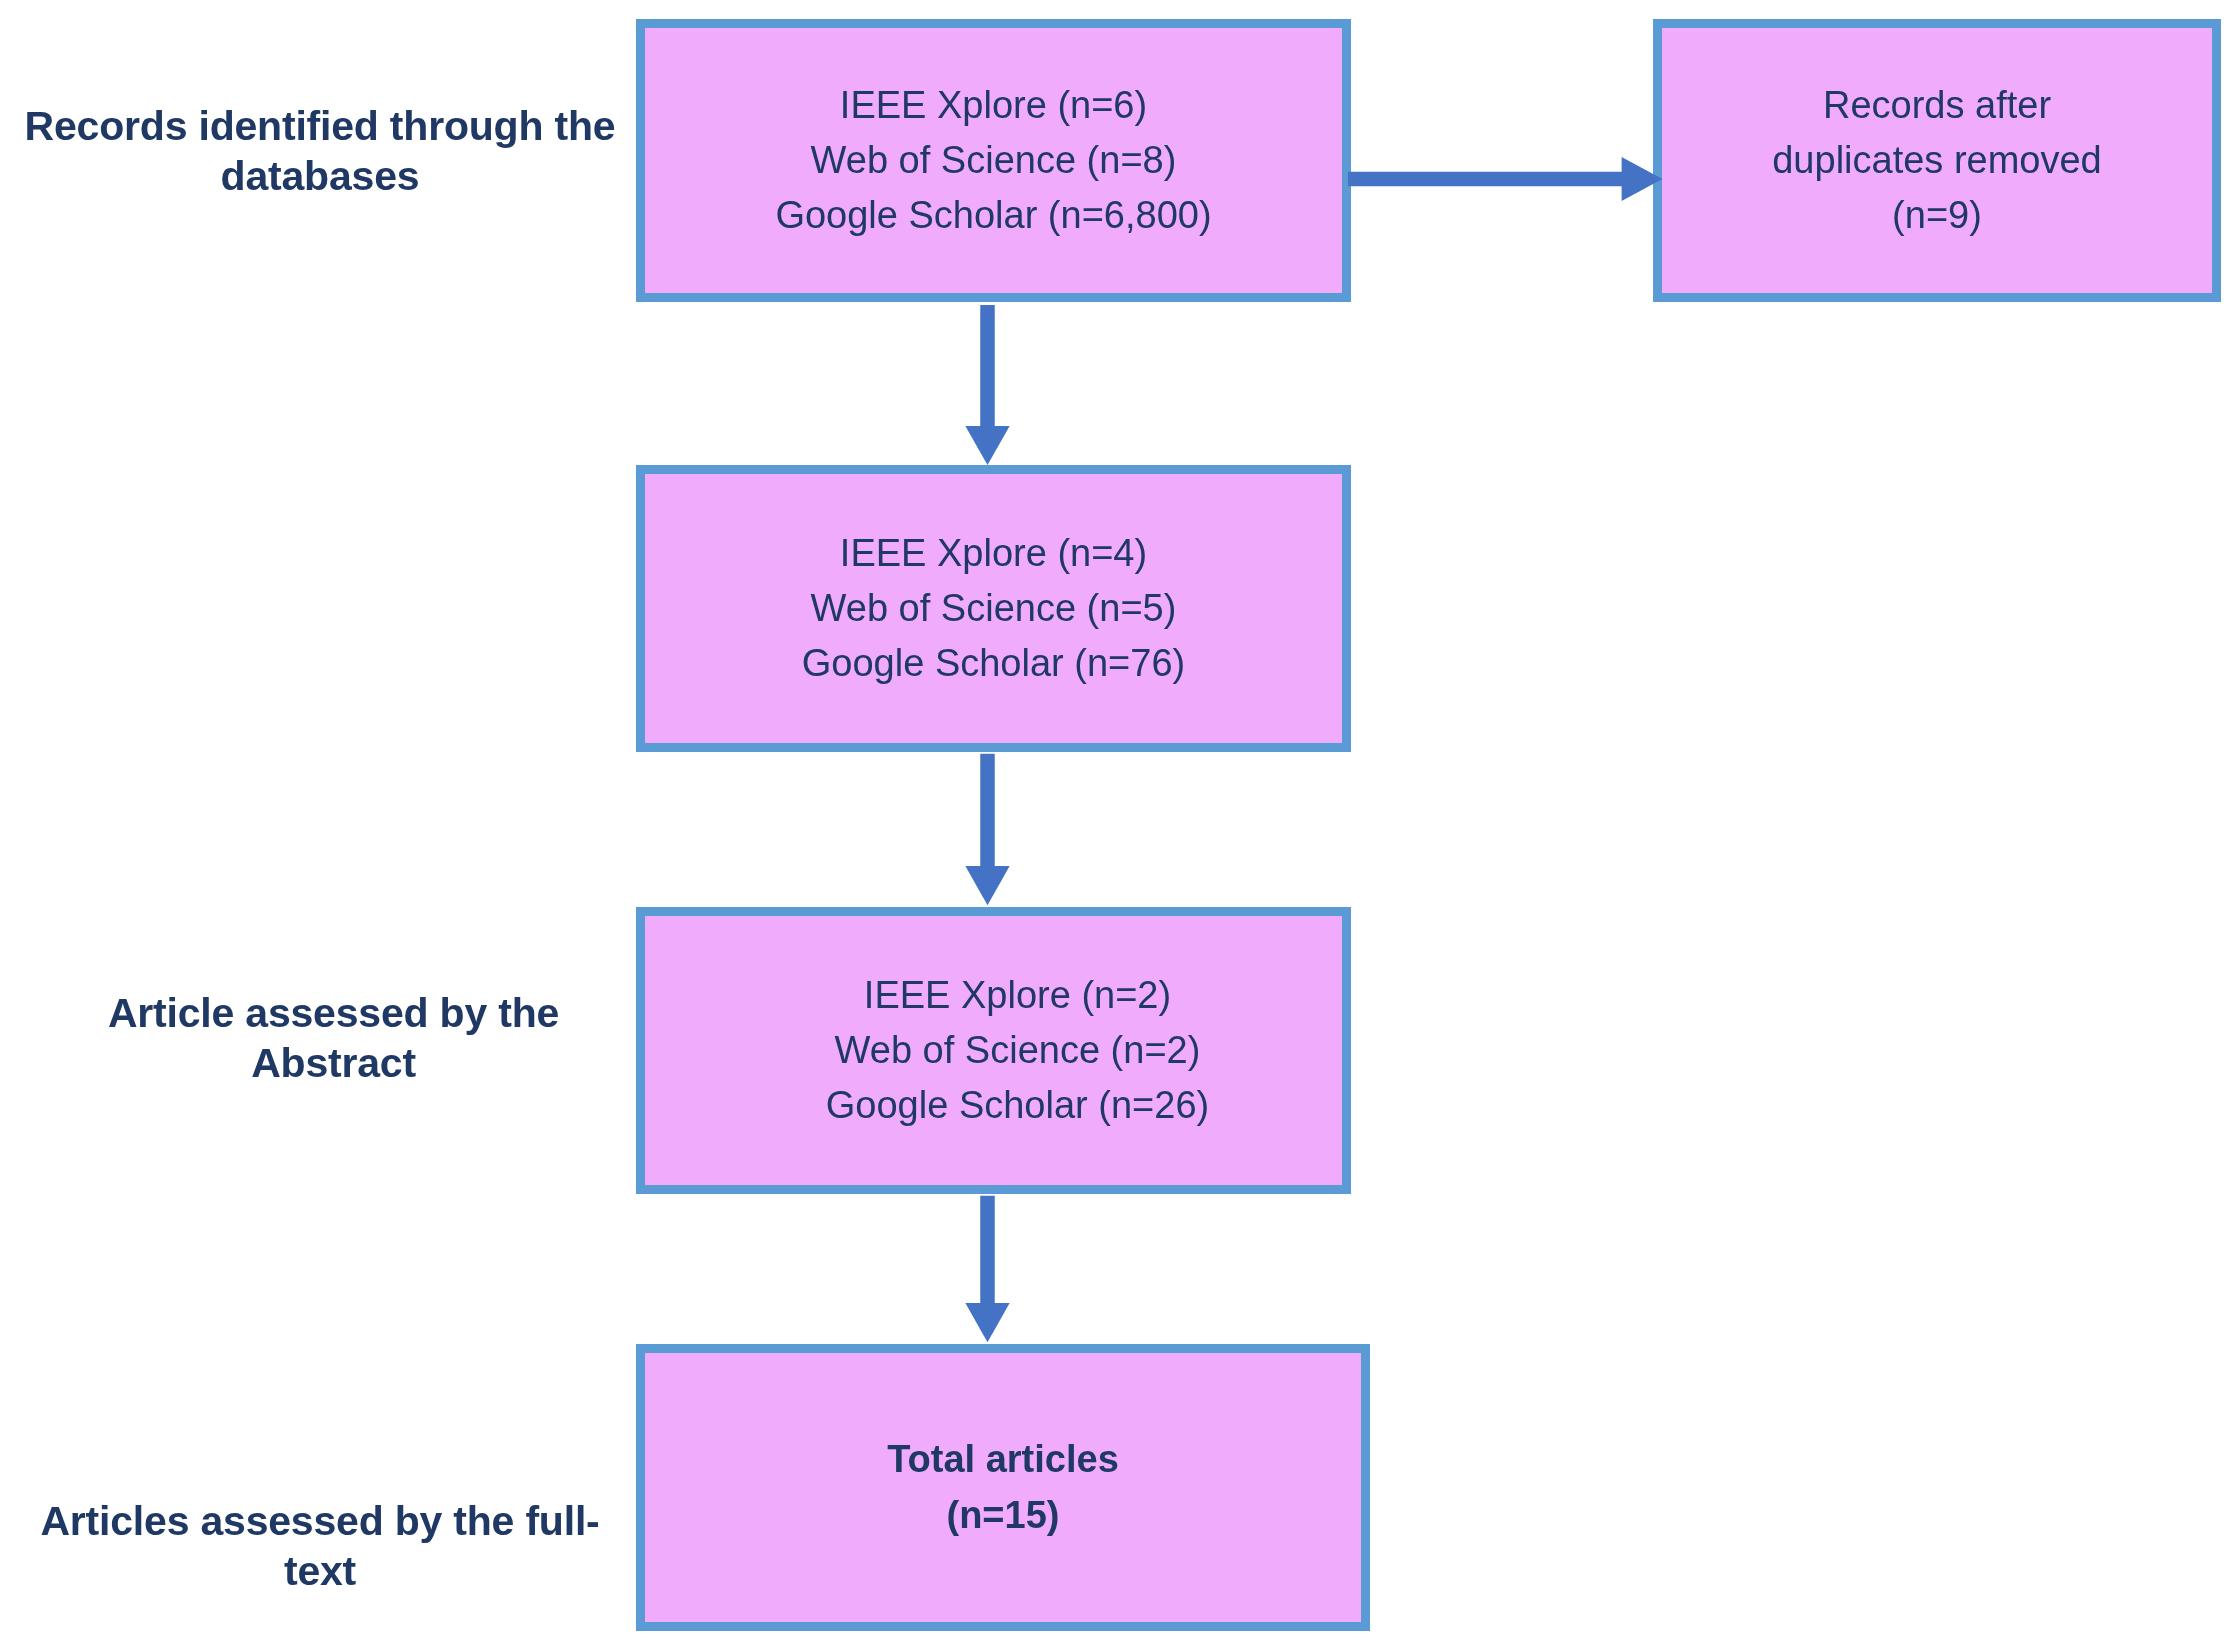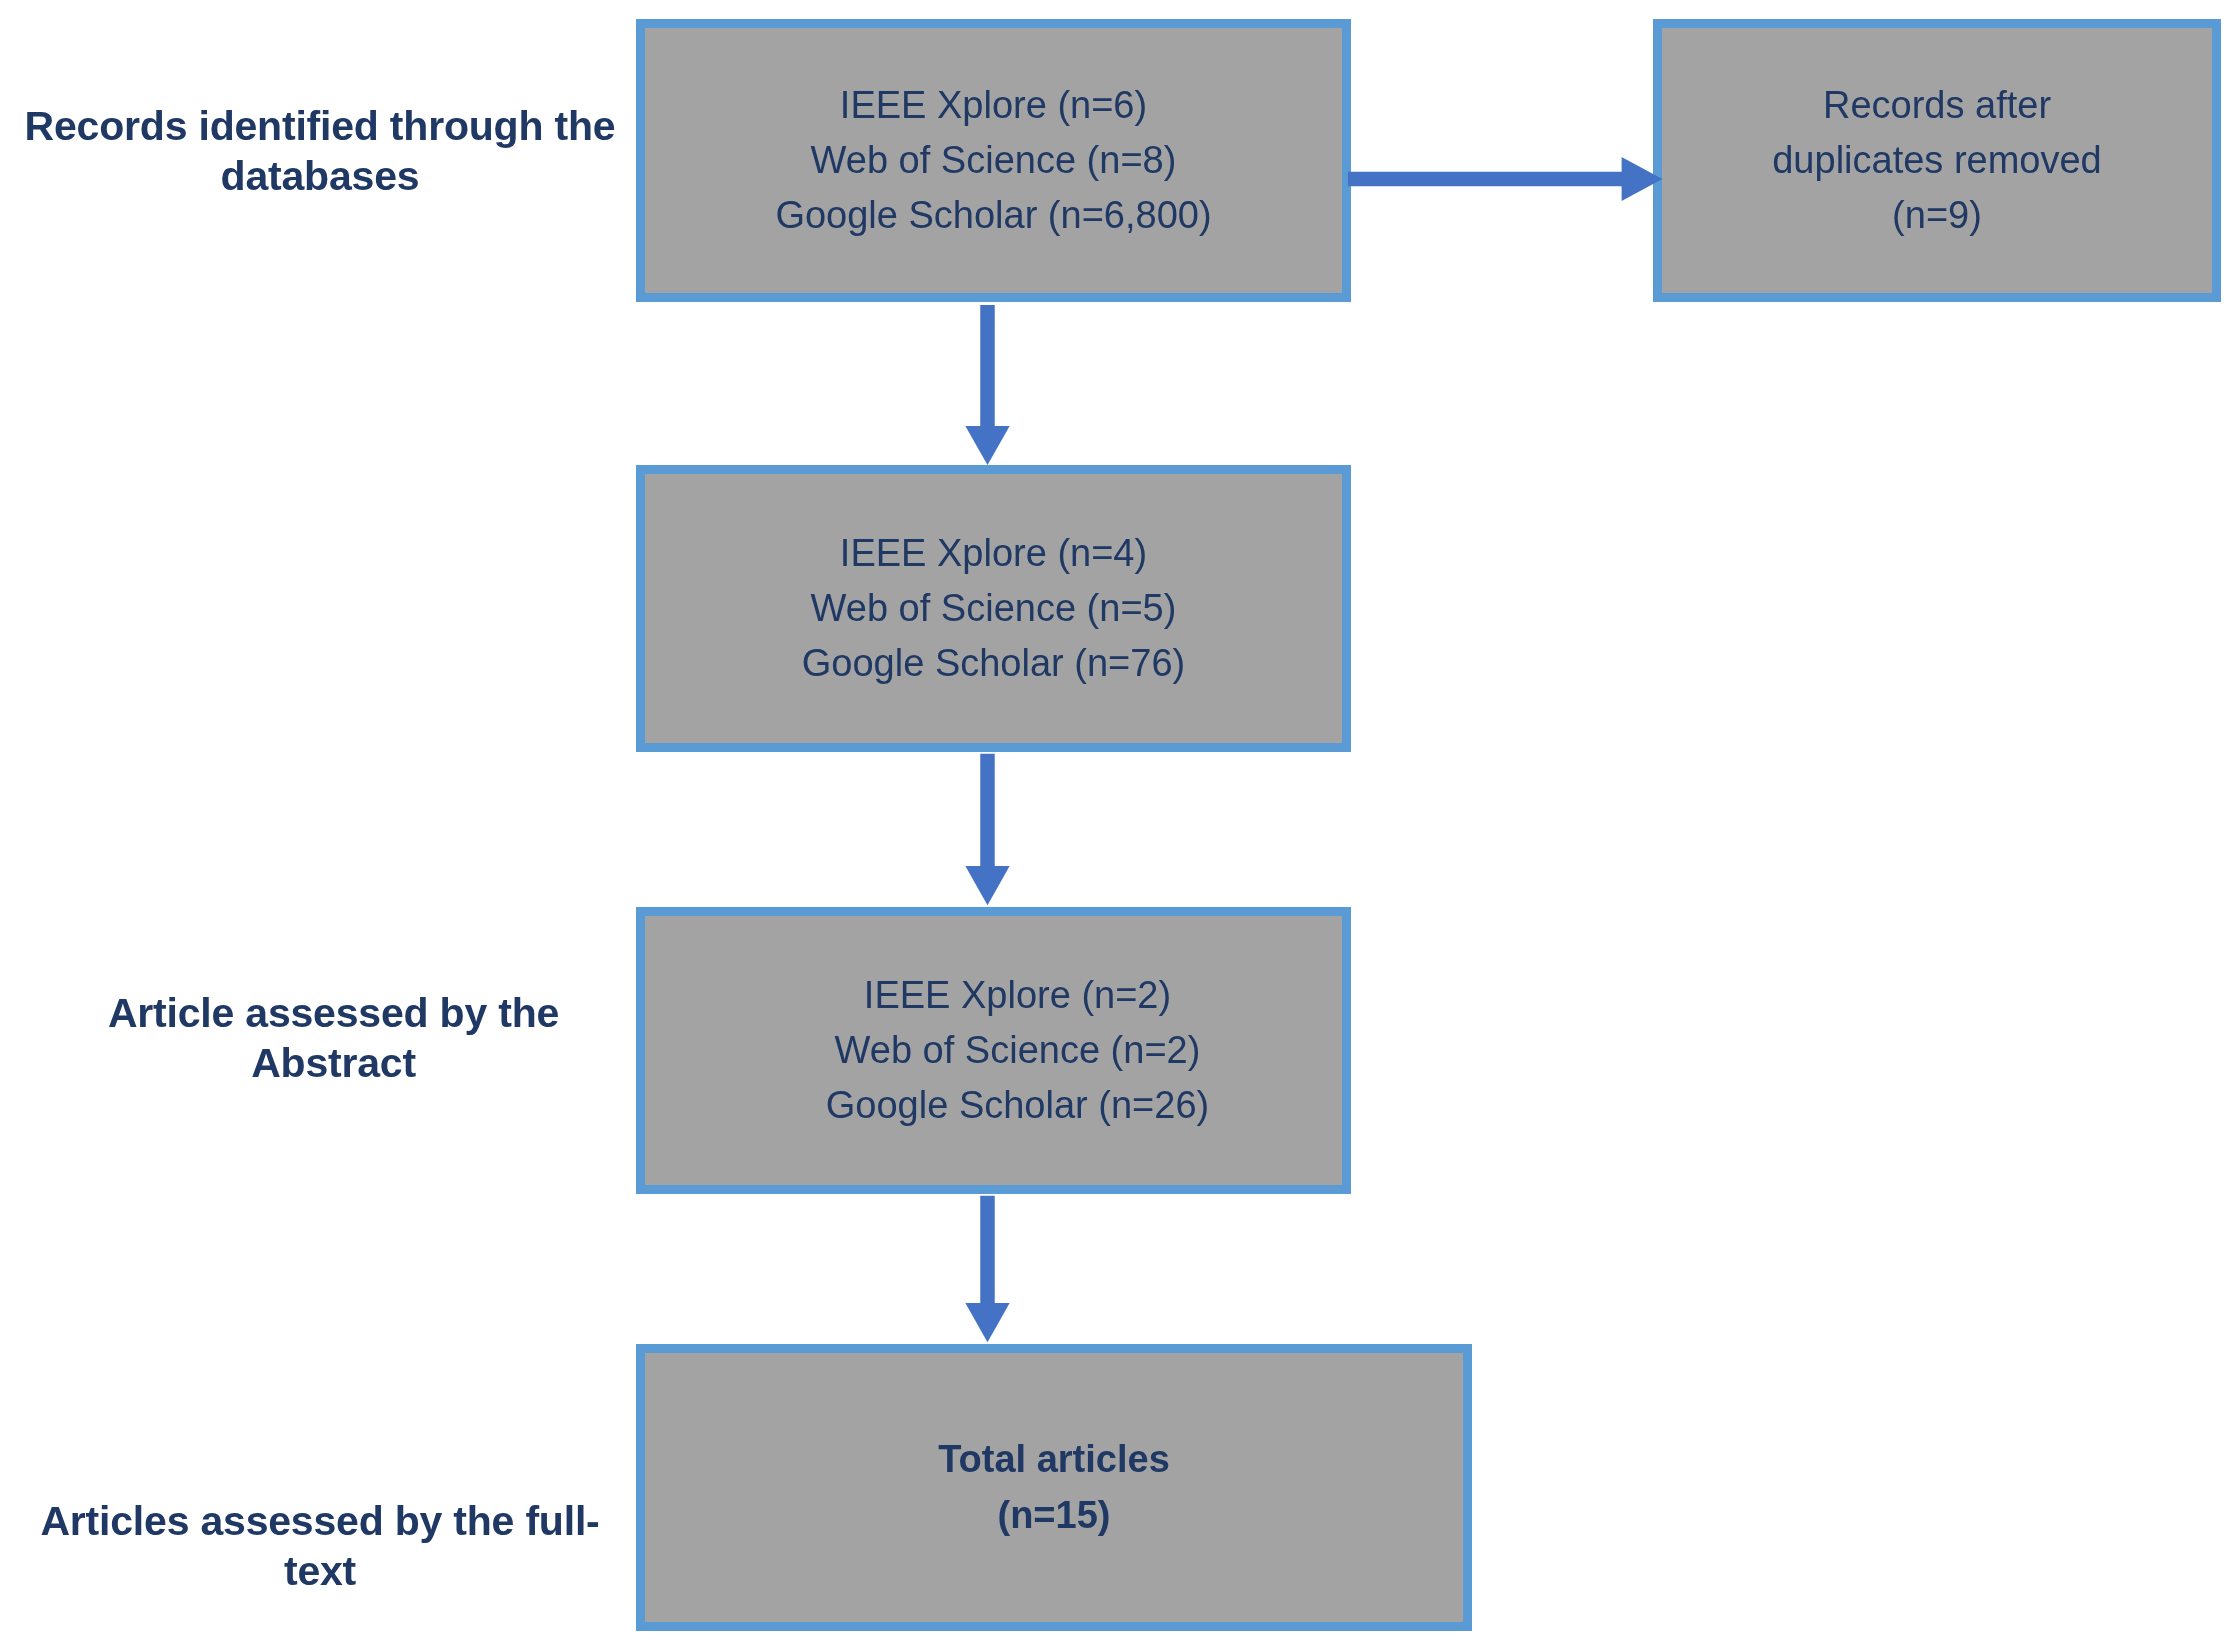--- a/index.html
+++ b/index.html
@@ -26,21 +26,21 @@
     font-size: 41px;
     line-height: 1.22;
     text-align: center;
     letter-spacing: -0.2px;
   }
 
   
   .flow-box {
     position: absolute;
     box-sizing: border-box;
-    background: #a3a3a3;
+    background: #f0abfc;
     border: 9.4px solid #5B9BD5;
     display: flex;
     align-items: center;
     justify-content: center;
   }
   .box-text {
     color: #1F3864;
     font-size: 38px;
     line-height: 1.45;
     text-align: center;
@@ -88,21 +88,21 @@
 Web of Science (n=5)
 Google Scholar (n=76)</div>
   </div>
 
   <div class="flow-box" style="left:636px; top:907px; width:715px; height:287px;padding-left:48px;">
     <div class="box-text">IEEE Xplore (n=2)
 Web of Science (n=2)
 Google Scholar (n=26)</div>
   </div>
 
-  <div class="flow-box" style="left:636px; top:1344px; width:836px; height:287px;">
+  <div class="flow-box" style="left:636px; top:1344px; width:734px; height:287px;">
     <div class="box-text bold">Total articles
 (n=15)</div>
   </div>
 
   <svg class="arrow-h" style="left:1344px; top:145px;" width="324" height="68" viewBox="0 0 380 80" xmlns="http://www.w3.org/2000/svg">
     <line x1="4" y1="40" x2="330" y2="40" stroke="#4472C4" stroke-width="17"></line>
     <polygon points="326,14 374,40 326,66" fill="#4472C4"></polygon>
   </svg>
 
   <svg class="arrow-v" style="left:950px; top:303px;" width="75" height="164" viewBox="0 0 88 192" xmlns="http://www.w3.org/2000/svg">

